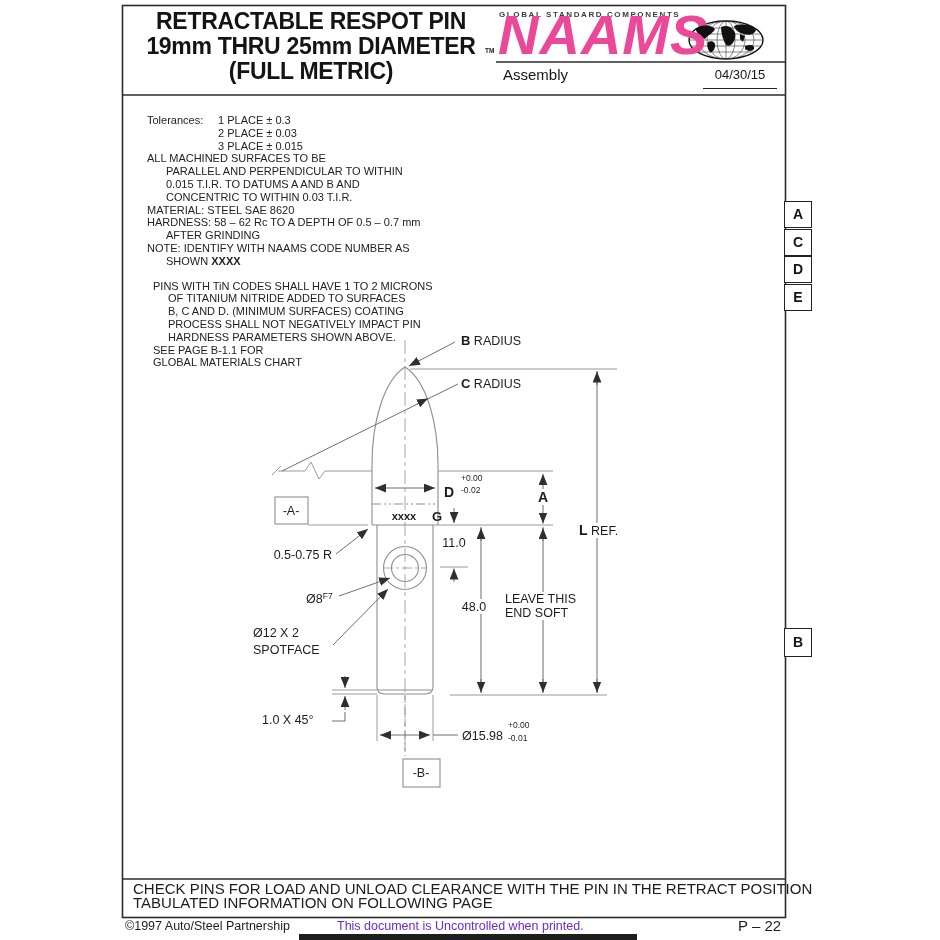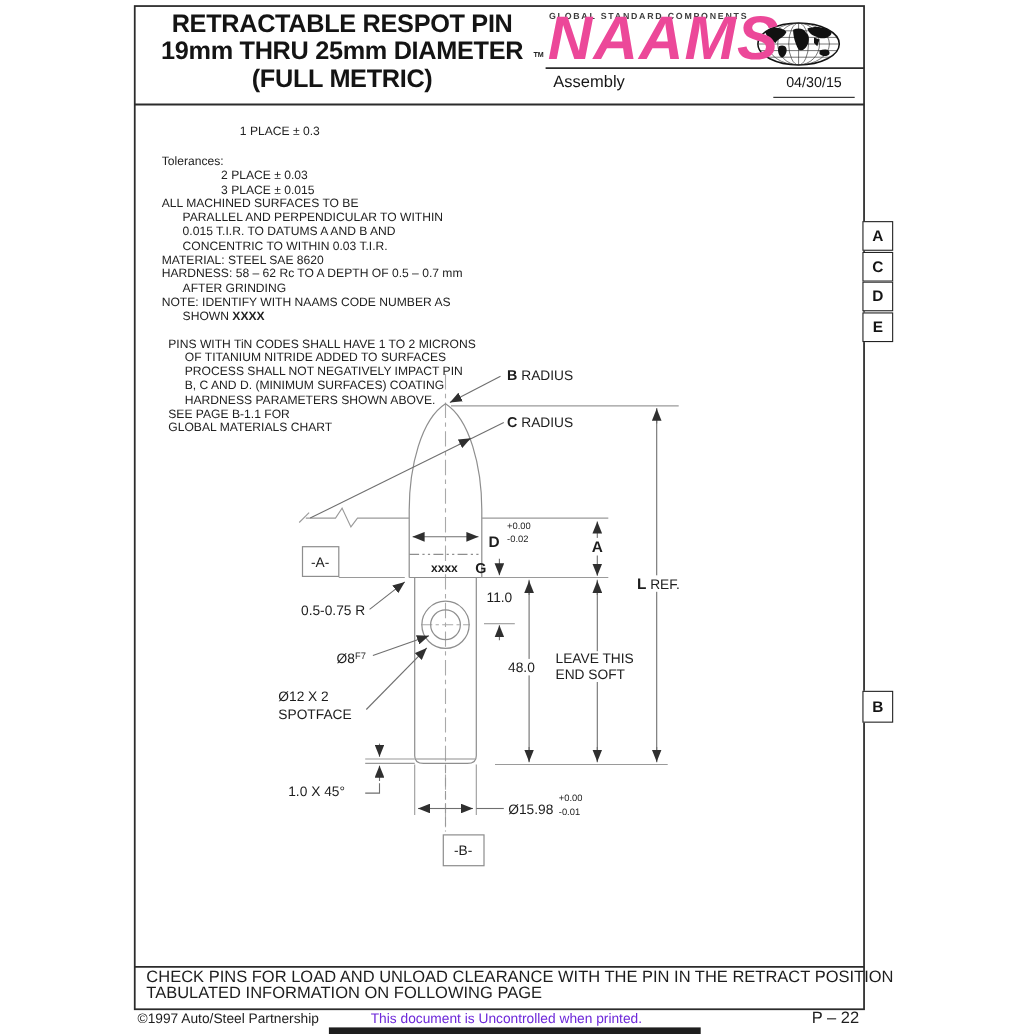--- a/index.html
+++ b/index.html
@@ -12,22 +12,22 @@
          font-size:23px;line-height:25px;letter-spacing:-0.3px;color:#141414;}
   .tagline{left:499px;top:10px;font-size:8px;letter-spacing:1.6px;color:#3c3c3c;font-weight:bold;}
   .naams{left:498px;top:13px;font-size:56px;font-weight:bold;letter-spacing:1px;color:#ec4899;line-height:44px;font-style:italic;}
   .tm{left:485px;top:47px;font-size:6.5px;font-weight:bold;color:#222;}
   .assembly{left:503px;top:66px;font-size:15px;color:#161616;}
   .datebox{left:703px;top:67px;width:74px;text-align:center;font-size:13px;color:#161616;
            border-bottom:1.6px solid #222;padding-bottom:6px;}
   
   .notes{left:147px;top:114px;font-size:11px;line-height:12.8px;color:#222;width:330px;}
   .nrow{white-space:nowrap;}
-  .i1{margin-left:19px;} .i2{margin-left:21px;} .is{margin-left:6px;} .itol{margin-left:54px;}
-  .tolrow{display:flex;} .tollabel{width:56px;margin-right:15px;margin-top:27px;}
+  .i1{margin-left:19px;} .i2{margin-left:21px;} .is{margin-left:6px;} .itol{margin-left:71px;}
+  .tolrow{display:flex;} .tollabel{width:56px;margin-right:15px;}
   .b{font-weight:bold;}
   .gap{margin-top:12px;}
   
   .zone{left:784px;width:26px;height:25px;border:1.6px solid #222;background:#fff;
         text-align:center;font-weight:bold;font-size:14px;line-height:25px;color:#141414;}
   
   .fnote{left:133px;top:882px;font-size:15px;line-height:13.8px;color:#1d1d1d;}
   .fcopy{left:125px;top:919px;font-size:12.5px;color:#1d1d1d;}
   .fdisc{left:337px;top:919px;font-size:12.5px;color:#6d28d9;}
   .fpage{left:738px;top:917px;font-size:15px;color:#1d1d1d;}
@@ -216,22 +216,22 @@
     <div class="nrow i1">PARALLEL AND PERPENDICULAR TO WITHIN</div>
     <div class="nrow i1">0.015 T.I.R. TO DATUMS A AND B AND</div>
     <div class="nrow i1">CONCENTRIC TO WITHIN 0.03 T.I.R.</div>
     <div class="nrow">MATERIAL: STEEL SAE 8620</div>
     <div class="nrow">HARDNESS: 58 – 62 Rc TO A DEPTH OF 0.5 – 0.7 mm</div>
     <div class="nrow i1">AFTER GRINDING</div>
     <div class="nrow">NOTE: IDENTIFY WITH NAAMS CODE NUMBER AS</div>
     <div class="nrow i1"><span>SHOWN </span><span class="b">XXXX</span></div>
     <div class="nrow is gap">PINS WITH TiN CODES SHALL HAVE 1 TO 2 MICRONS</div>
     <div class="nrow i2">OF TITANIUM NITRIDE ADDED TO SURFACES</div>
+    <div class="nrow i2">B, C AND D. (MINIMUM SURFACES) COATING</div>
     <div class="nrow i2">PROCESS SHALL NOT NEGATIVELY IMPACT PIN</div>
-    <div class="nrow i2">B, C AND D. (MINIMUM SURFACES) COATING</div>
     <div class="nrow i2">HARDNESS PARAMETERS SHOWN ABOVE.</div>
     <div class="nrow is">SEE PAGE B-1.1 FOR</div>
     <div class="nrow is">GLOBAL MATERIALS CHART</div>
   </div>
 
   <div class="abs zone" style="top:201px;">A</div>
   <div class="abs zone" style="top:229px;">C</div>
   <div class="abs zone" style="top:256px;">D</div>
   <div class="abs zone" style="top:284px;">E</div>
   <div class="abs zone" style="top:628px;height:27px;line-height:27px;">B</div>

